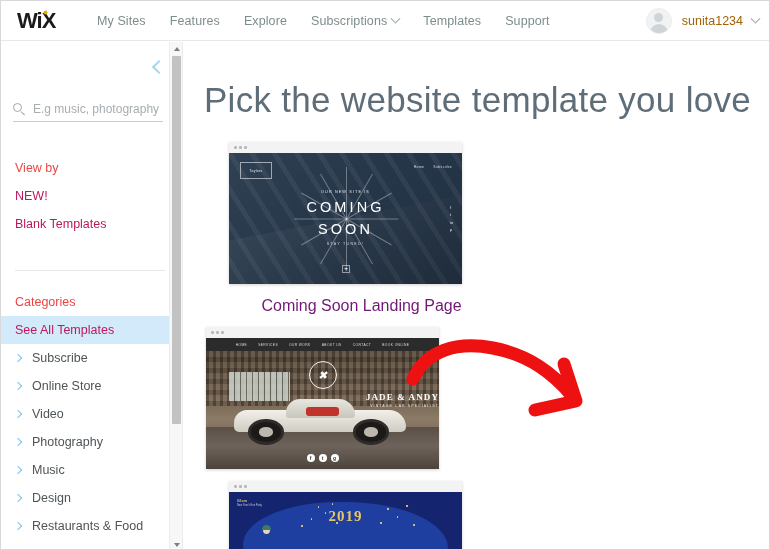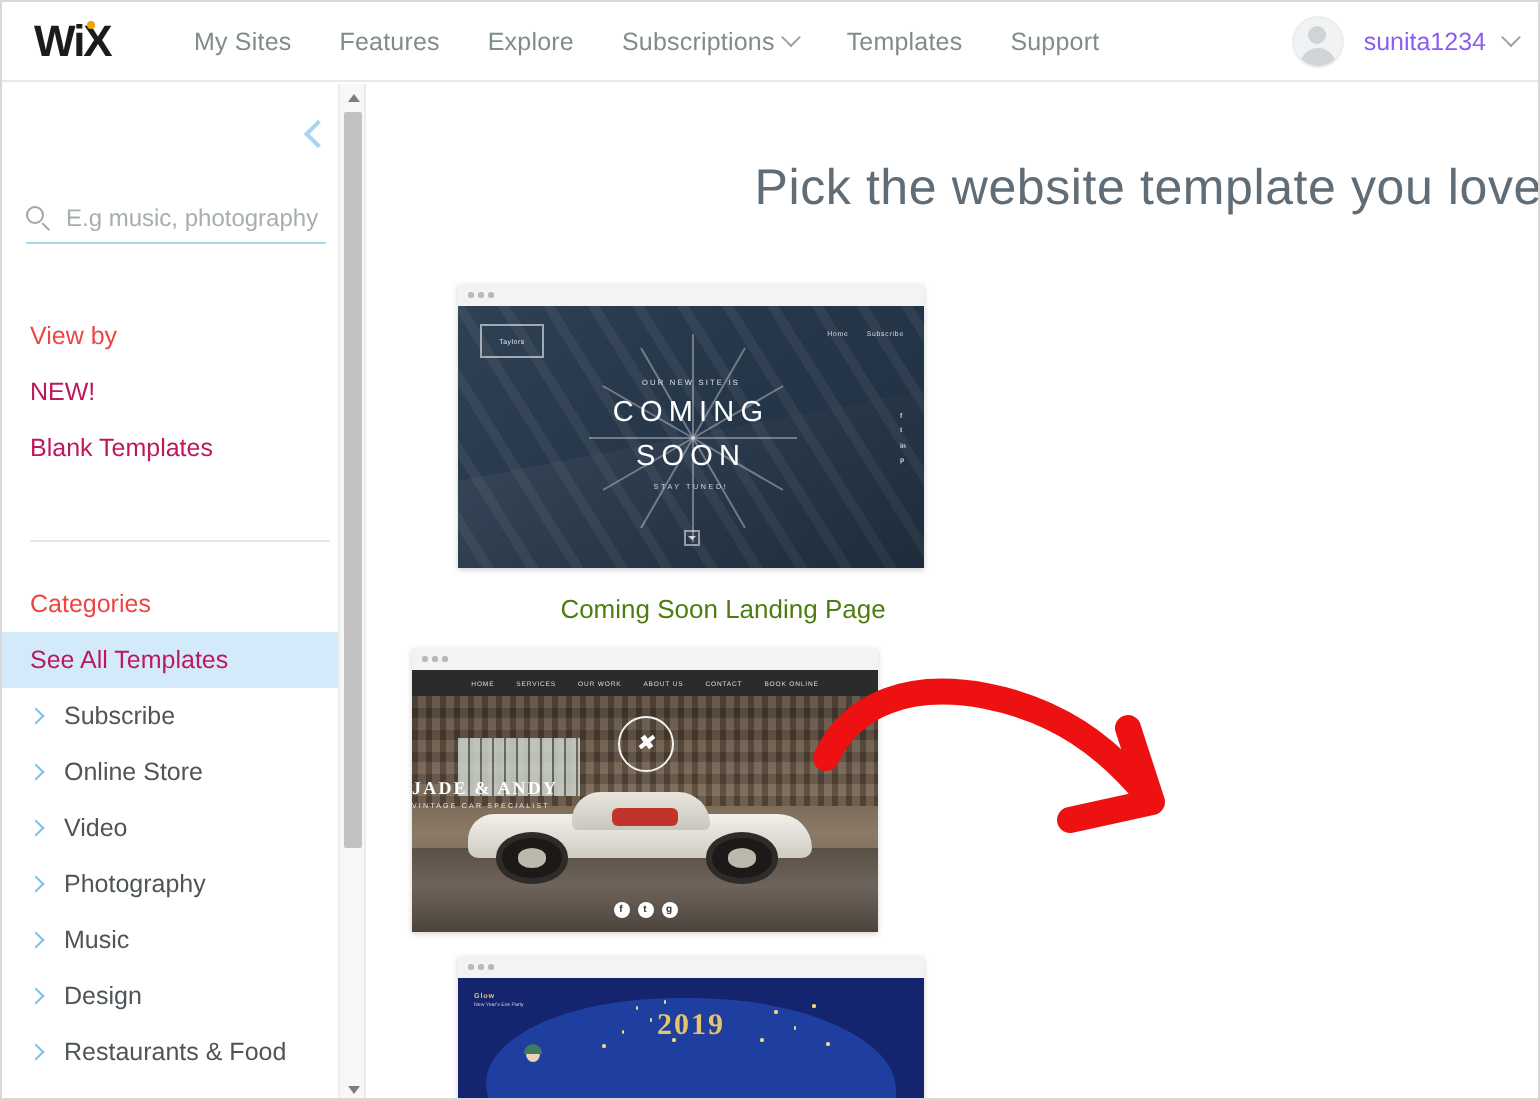--- a/index.html
+++ b/index.html
@@ -51,21 +51,21 @@
   }
   .avatar .head {
     position: absolute; left: 50%; top: 4px; width: 9px; height: 9px;
     margin-left: -4.5px; border-radius: 50%; background: #cfd4d7;
   }
   .avatar .body {
     position: absolute; left: 50%; top: 15px; width: 18px; height: 14px;
     margin-left: -9px; border-radius: 9px 9px 0 0; background: #cfd4d7;
   }
   .username {
-    font-size: 12.5px; color: #8b5cf6; margin-left: 10px; margin-right: 4px;
+    font-size: 12.5px; color: #a16207; margin-left: 10px; margin-right: 4px;
   }
 
   
   .sidebar {
     position: absolute; left: 0; top: 41px; width: 182px; height: 509px;
     background: #fff; border-right: 1px solid #ececec;
     overflow: hidden;
   }
   .collapse-btn {
     position: absolute; right: 14px; top: 16px;
@@ -148,21 +148,21 @@
     position: absolute; left: 2px; top: 14px; width: 9px; height: 368px;
     background: #c2c2c2; border-radius: 1px; cursor: pointer;
   }
 
   
   .main {
     position: absolute; left: 183px; top: 41px;
     width: 587px; height: 509px; background: #fff; overflow: hidden;
   }
   .page-title {
-    text-align: right; font-size: 25px; color: #5e6d78;
+    text-align: center; font-size: 35px; color: #5e6d78;
     font-weight: 300; margin-top: 38px; letter-spacing: .3px;
   }
   .grid {
     position: absolute; left: 0; top: 100px; width: 587px;
     display: flex; flex-wrap: wrap;
   }
   .card {
     width: 265px; margin: 0 12px 12px 45px; position: relative;
   }
   .card:nth-child(2n) { margin-left: 22px; }
@@ -174,21 +174,21 @@
   .browser-bar {
     position: absolute; left: 0; top: 0; width: 100%; height: 11px;
     background: #f3f3f3; display: flex; align-items: center; padding-left: 5px;
   }
   .browser-bar span {
     width: 2.5px; height: 2.5px; border-radius: 50%;
     background: #b9b9b9; margin-right: 2.5px;
   }
   .thumb-body { position: absolute; left: 0; top: 11px; right: 0; bottom: 0; overflow: hidden; }
   .caption {
-    text-align: center; font-size: 13px; color: #4d7c0f;
+    text-align: center; font-size: 16px; color: #701a75;
     margin-top: 13px;
   }
 
   
   .t1 {
     width: 100%; height: 100%;
     background:
       linear-gradient(145deg, rgba(40,58,78,.86), rgba(32,48,66,.93)),
       linear-gradient(115deg, #5a6a7a 0%, #41515f 30%, #2e3f51 55%, #253445 100%);
     position: relative;
@@ -275,21 +275,21 @@
   }
   .t2 .topnav s { font-size: 3.3px; color: #dcdcdc; text-decoration: none; letter-spacing: .4px; }
   .t2 .emblem {
     position: absolute; left: 50%; top: 23px; margin-left: -14px;
     width: 28px; height: 28px; border-radius: 50%;
     border: 1.1px solid rgba(255,255,255,.92);
     display: flex; align-items: center; justify-content: center; z-index: 5;
   }
   .t2 .emblem i { font-size: 11px; color: #fff; line-height: 1; }
   .t2 .brand {
-    position: absolute; left: 0; right: 0; top: 54px; text-align: left; z-index: 5;
+    position: absolute; left: 0; right: 0; top: 54px; text-align: right; z-index: 5;
   }
   .t2 .brand .n1 {
     font-size: 9px; color: #fff; letter-spacing: 1.1px; font-weight: 700;
     font-family: "Liberation Serif", serif;
   }
   .t2 .brand .n2 {
     font-size: 3.5px; color: #e6e6e6; letter-spacing: 1.1px; margin-top: 2px;
   }
   .t2 .car {
     position: absolute; left: 12%; bottom: 17%; width: 74%; height: 42%;

